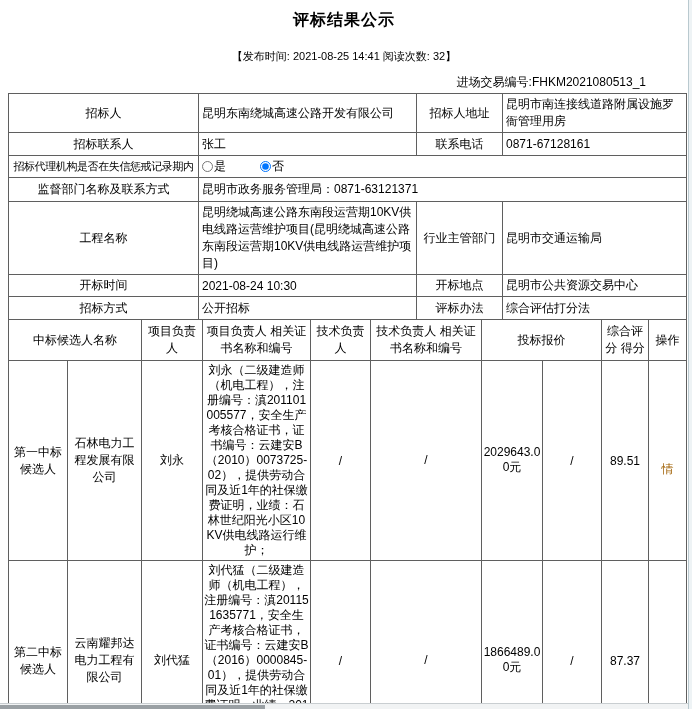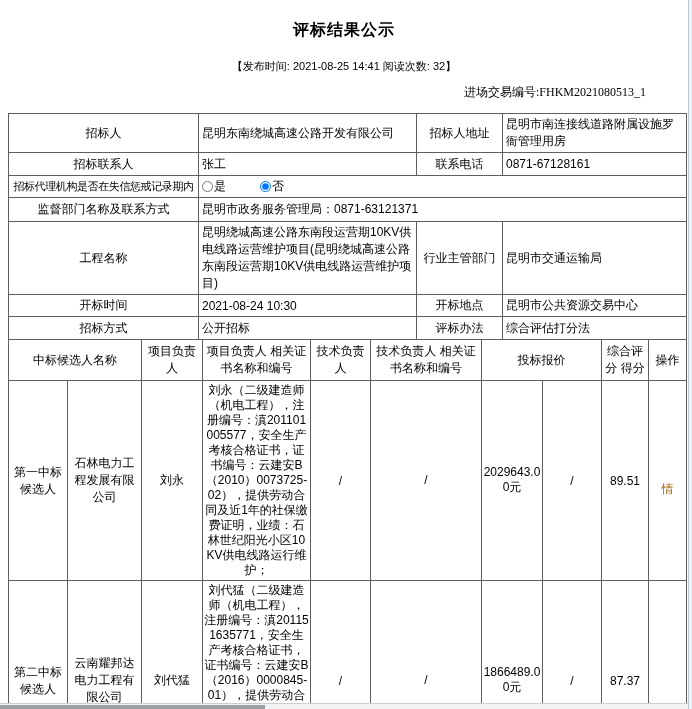--- a/index.html
+++ b/index.html
@@ -10,23 +10,23 @@
     color: #000;
     position: relative;
   }
   .page { position: absolute; top:0; left:0; width:688px; height:703px; background:#fff; }
   
   .v-edge { position:absolute; top:0; right:0; width:4px; height:709px; background:#eef3f5; border-left:1px solid #b9c9cf; }
   
   .h-scroll { position:absolute; left:0; bottom:0; width:688px; height:6px; background:#f1f3f4; border-top:1px solid #c9ced1; }
   .h-thumb { position:absolute; left:0; top:1px; width:265px; height:5px; background:#9aa0a4; }
 
-  .title { text-align:center; font-size:16px; font-weight:bold; padding-top:20px; letter-spacing:1px; }
+  .title { text-align:center; font-size:16px; font-weight:bold; padding-top:10px; letter-spacing:1px; }
   .publine { text-align:center; font-size:11px; margin-top:18px; color:#000; }
-  .tradeno { text-align:right; font-size:12px; margin:10px 42px 12px 0;font-family:Liberation Serif, serif; }
+  .tradeno { text-align:right; font-size:12px; margin:10px 42px 2px 0; }
 
   table { border-collapse: collapse; table-layout: fixed; margin-left:8px; width:678px;padding-left:15px; }
   td, th { border:1px solid #5f5f5f; font-size:12px; vertical-align:middle; word-break:break-all; }
   .info td.lbl { text-align:center; padding:2px; }
   .info td.val { text-align:left; padding:2px 3px; }
   .info .nowrap-lbl { white-space:nowrap; font-size:11px; letter-spacing:-0.4px; text-align:left; padding-left:2px; overflow:hidden; }
   .radio-cell { padding:1px 4px; }
   .radio-cell label { margin-right:34px; font-size:12px; }
   .radio-cell input { vertical-align:-2px; margin-right:1px; width:11px; height:11px; }
 

